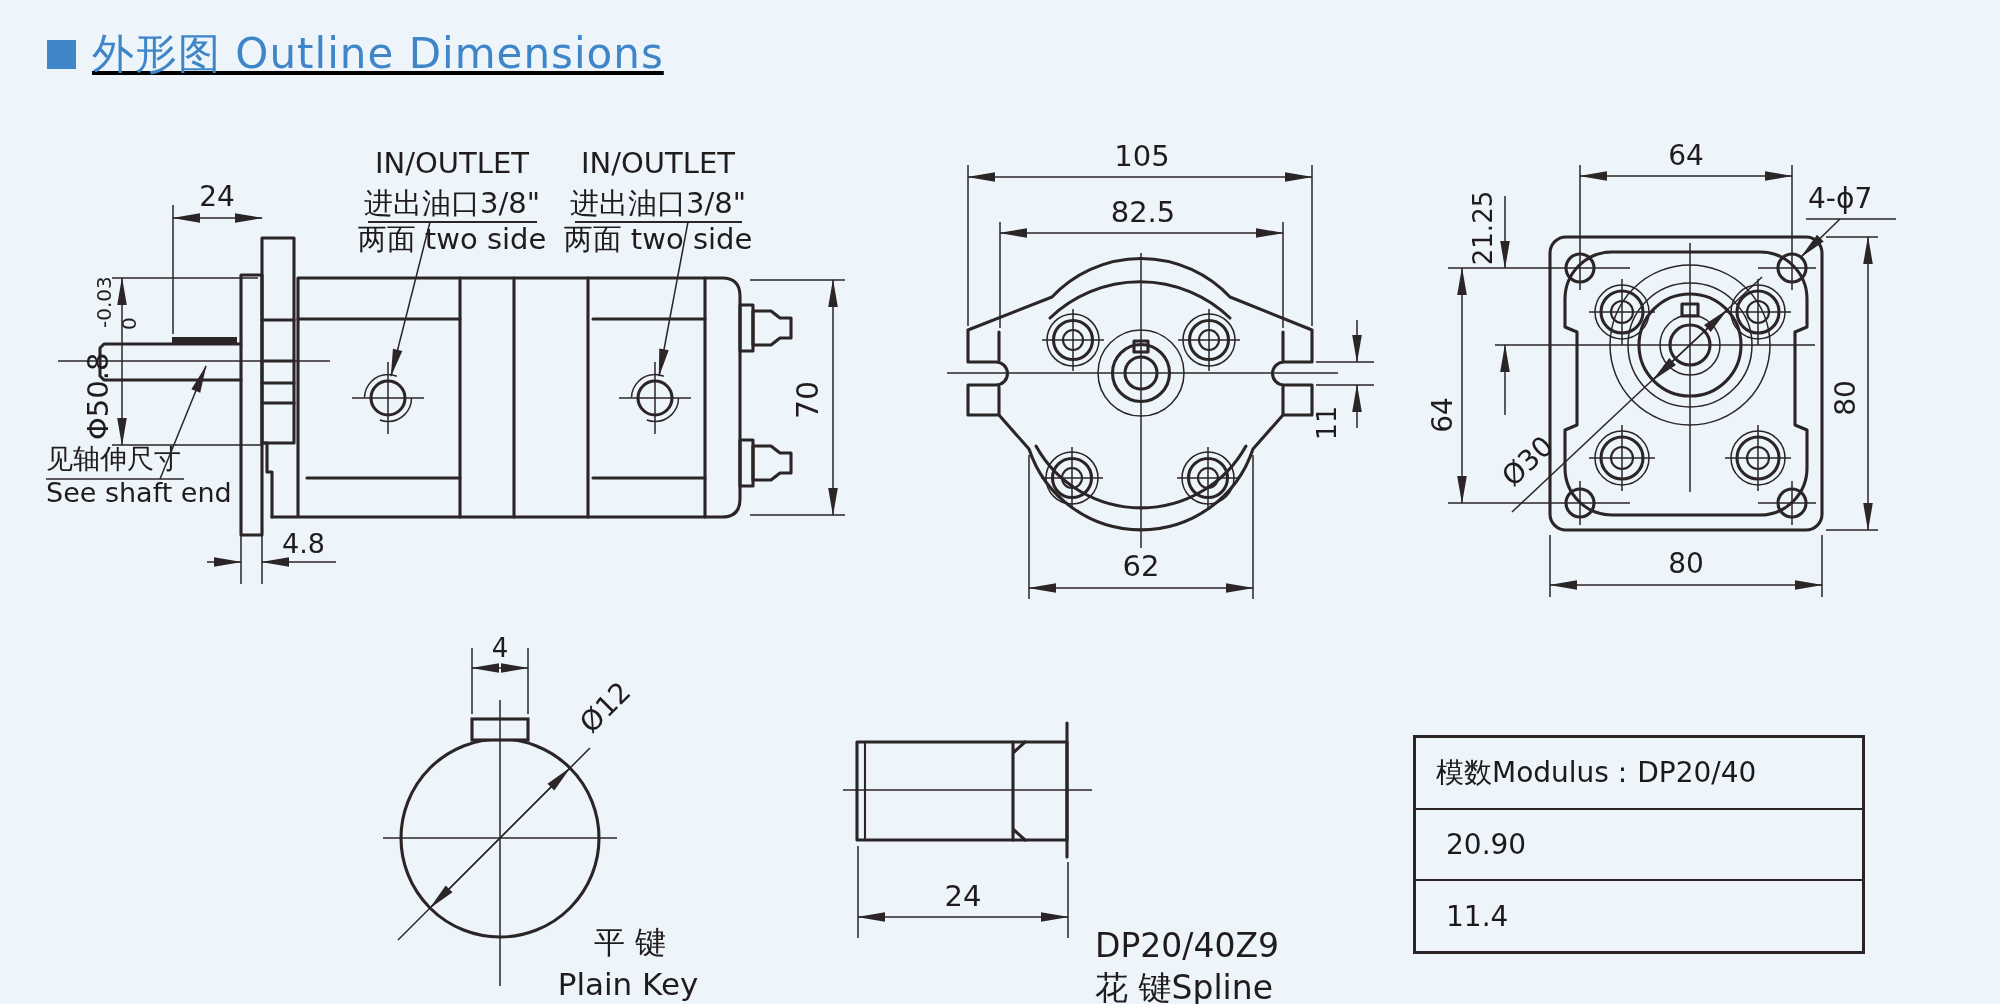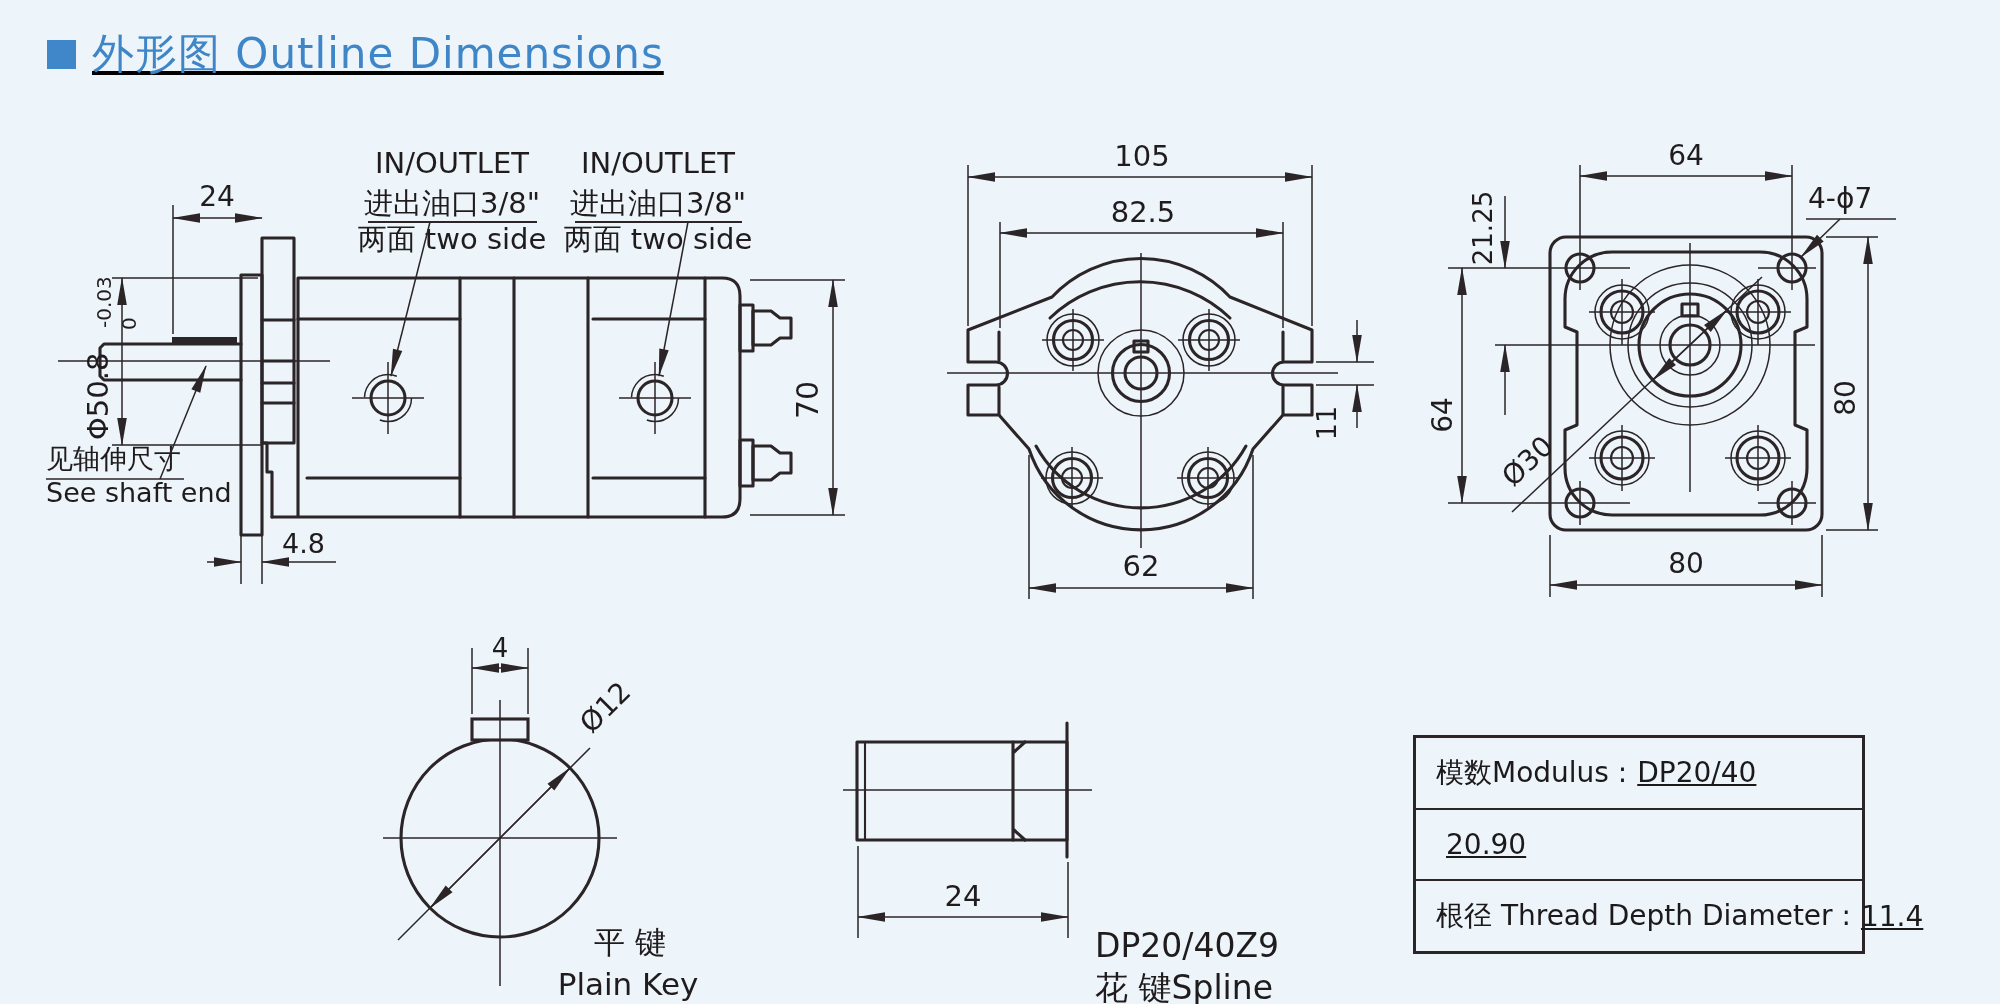--- a/index.html
+++ b/index.html
@@ -12,21 +12,21 @@
   svg{position:absolute;left:0;top:0;}
   svg text{fill:#201c1d;font-family:"DejaVu Sans","Liberation Sans",sans-serif;}
   .ln{stroke:#2b2527;fill:none;stroke-width:3.1;stroke-linejoin:round;stroke-linecap:round;}
   .tn{stroke:#2b2527;fill:none;stroke-width:1.5;}
   .t2{stroke:#2b2527;fill:none;stroke-width:2.1;}
   .spec{position:absolute;left:1413px;top:716px;width:452px;height:219px;
         border:3px solid #2b2527;box-sizing:border-box;display:flex;flex-direction:column;background:transparent;margin-top:19px;}
   .spec .row{flex:1;display:flex;align-items:center;padding-left:20px;border-bottom:2.5px solid #2b2527;
         font-size:28px;color:#1c191a;white-space:nowrap;}
   .spec .row:last-child{border-bottom:none;}
-  .spec .val{margin-left:10px;text-decoration:underline;}
+  .spec .val{margin-left:10px;}
 </style>
 </head>
 <body>
 
 <div class="stage">
 
   <div class="hdr">
     <div class="sq"></div>
     <div class="ttl">外形图 Outline Dimensions</div>
   </div>
@@ -277,18 +277,17 @@
 
   <div class="spec">
     <div class="row">
       <span>模数Modulus :</span>
       <span class="val">DP20/40</span>
     </div>
     <div class="row">
       <span class="val">20.90</span>
     </div>
     <div class="row">
-      <span>根径 Thread Depth Diameter :</span>
       <span class="val">11.4</span>
     </div>
   </div>
 
 </div>
 
 </body></html>

